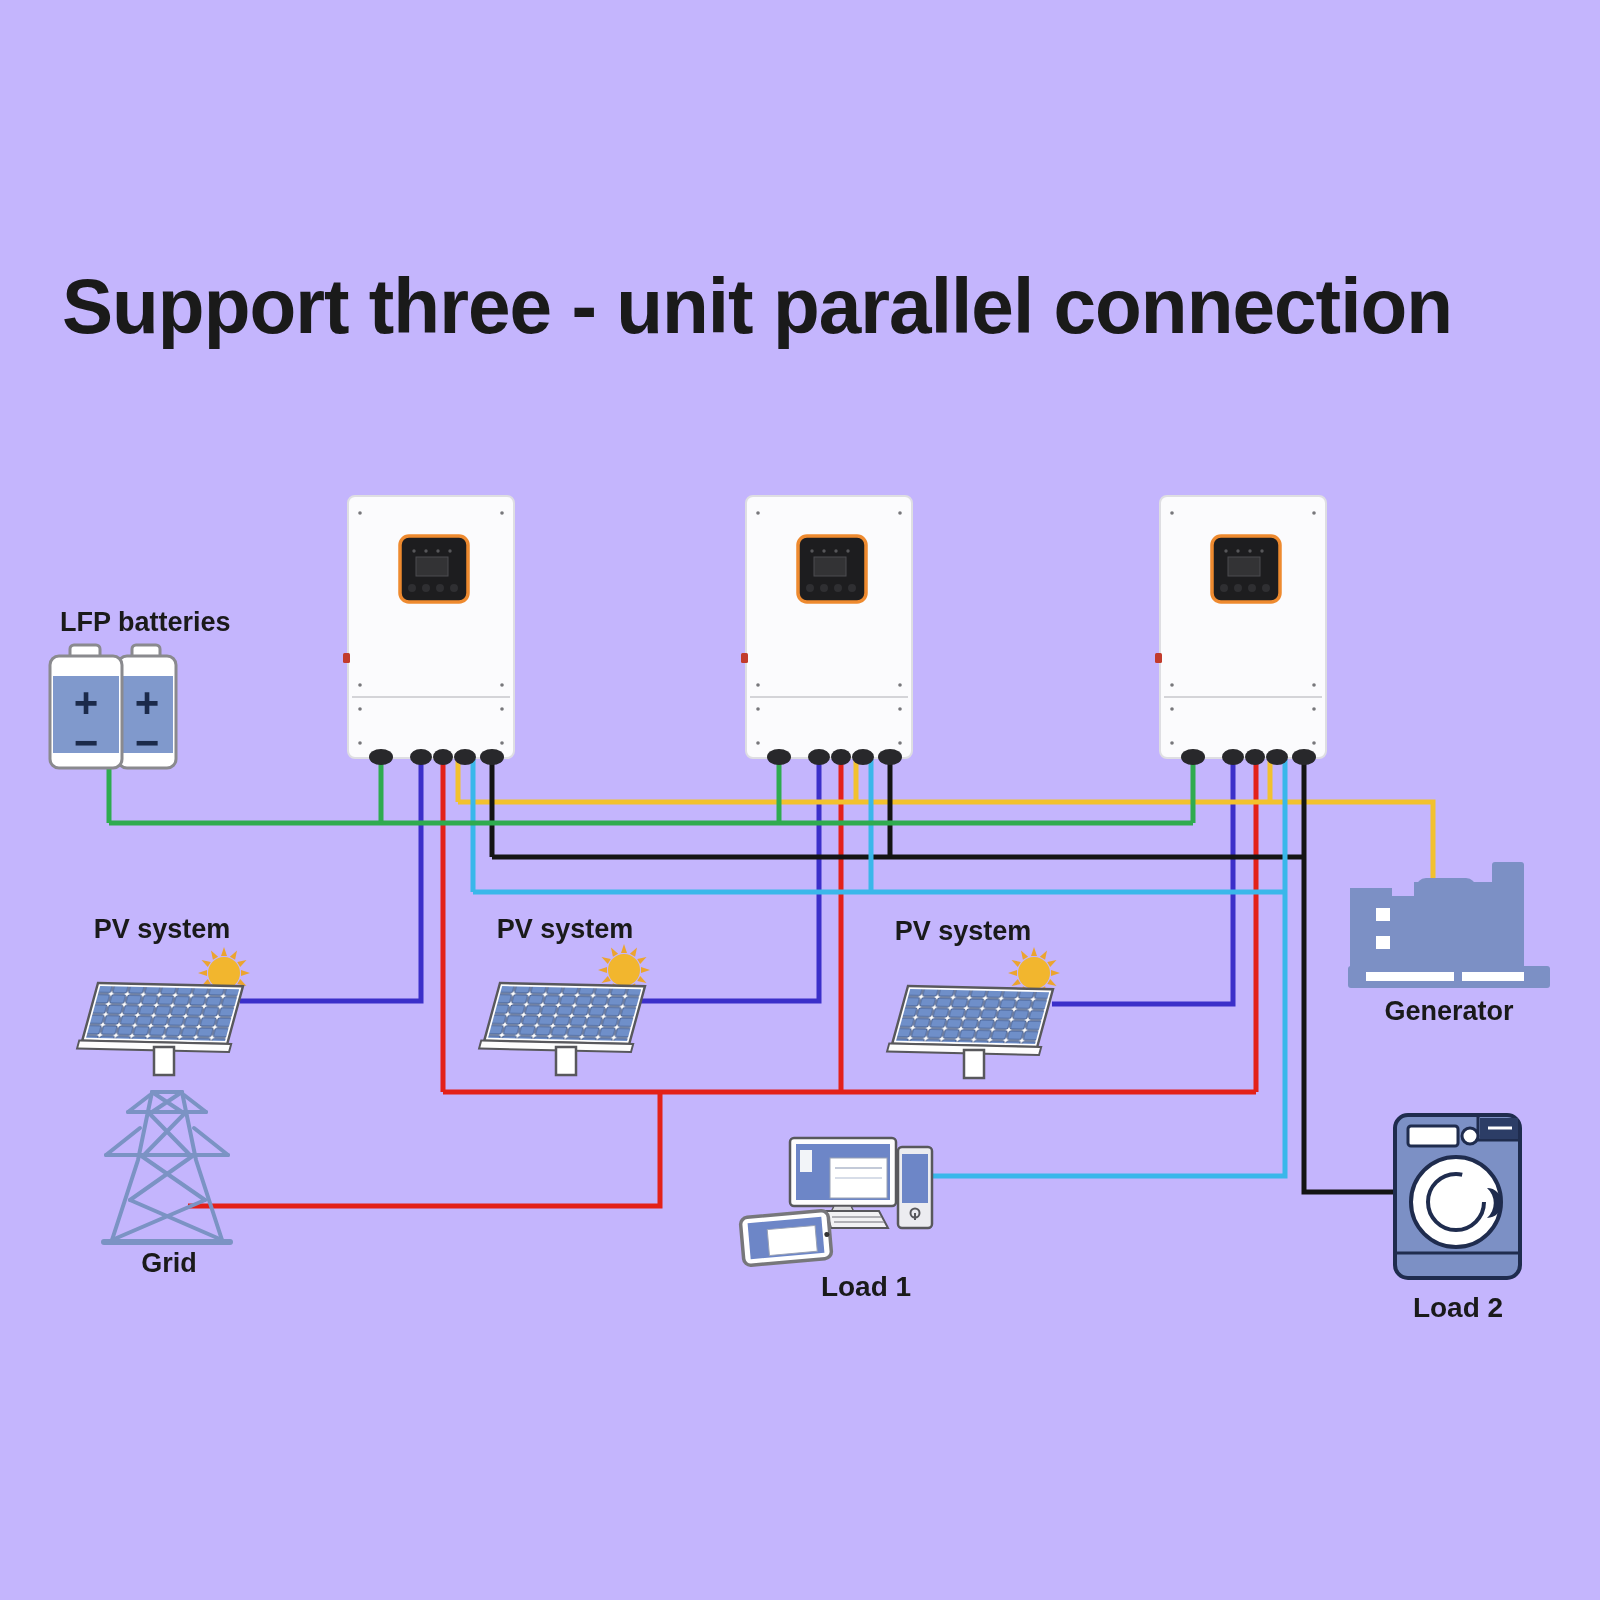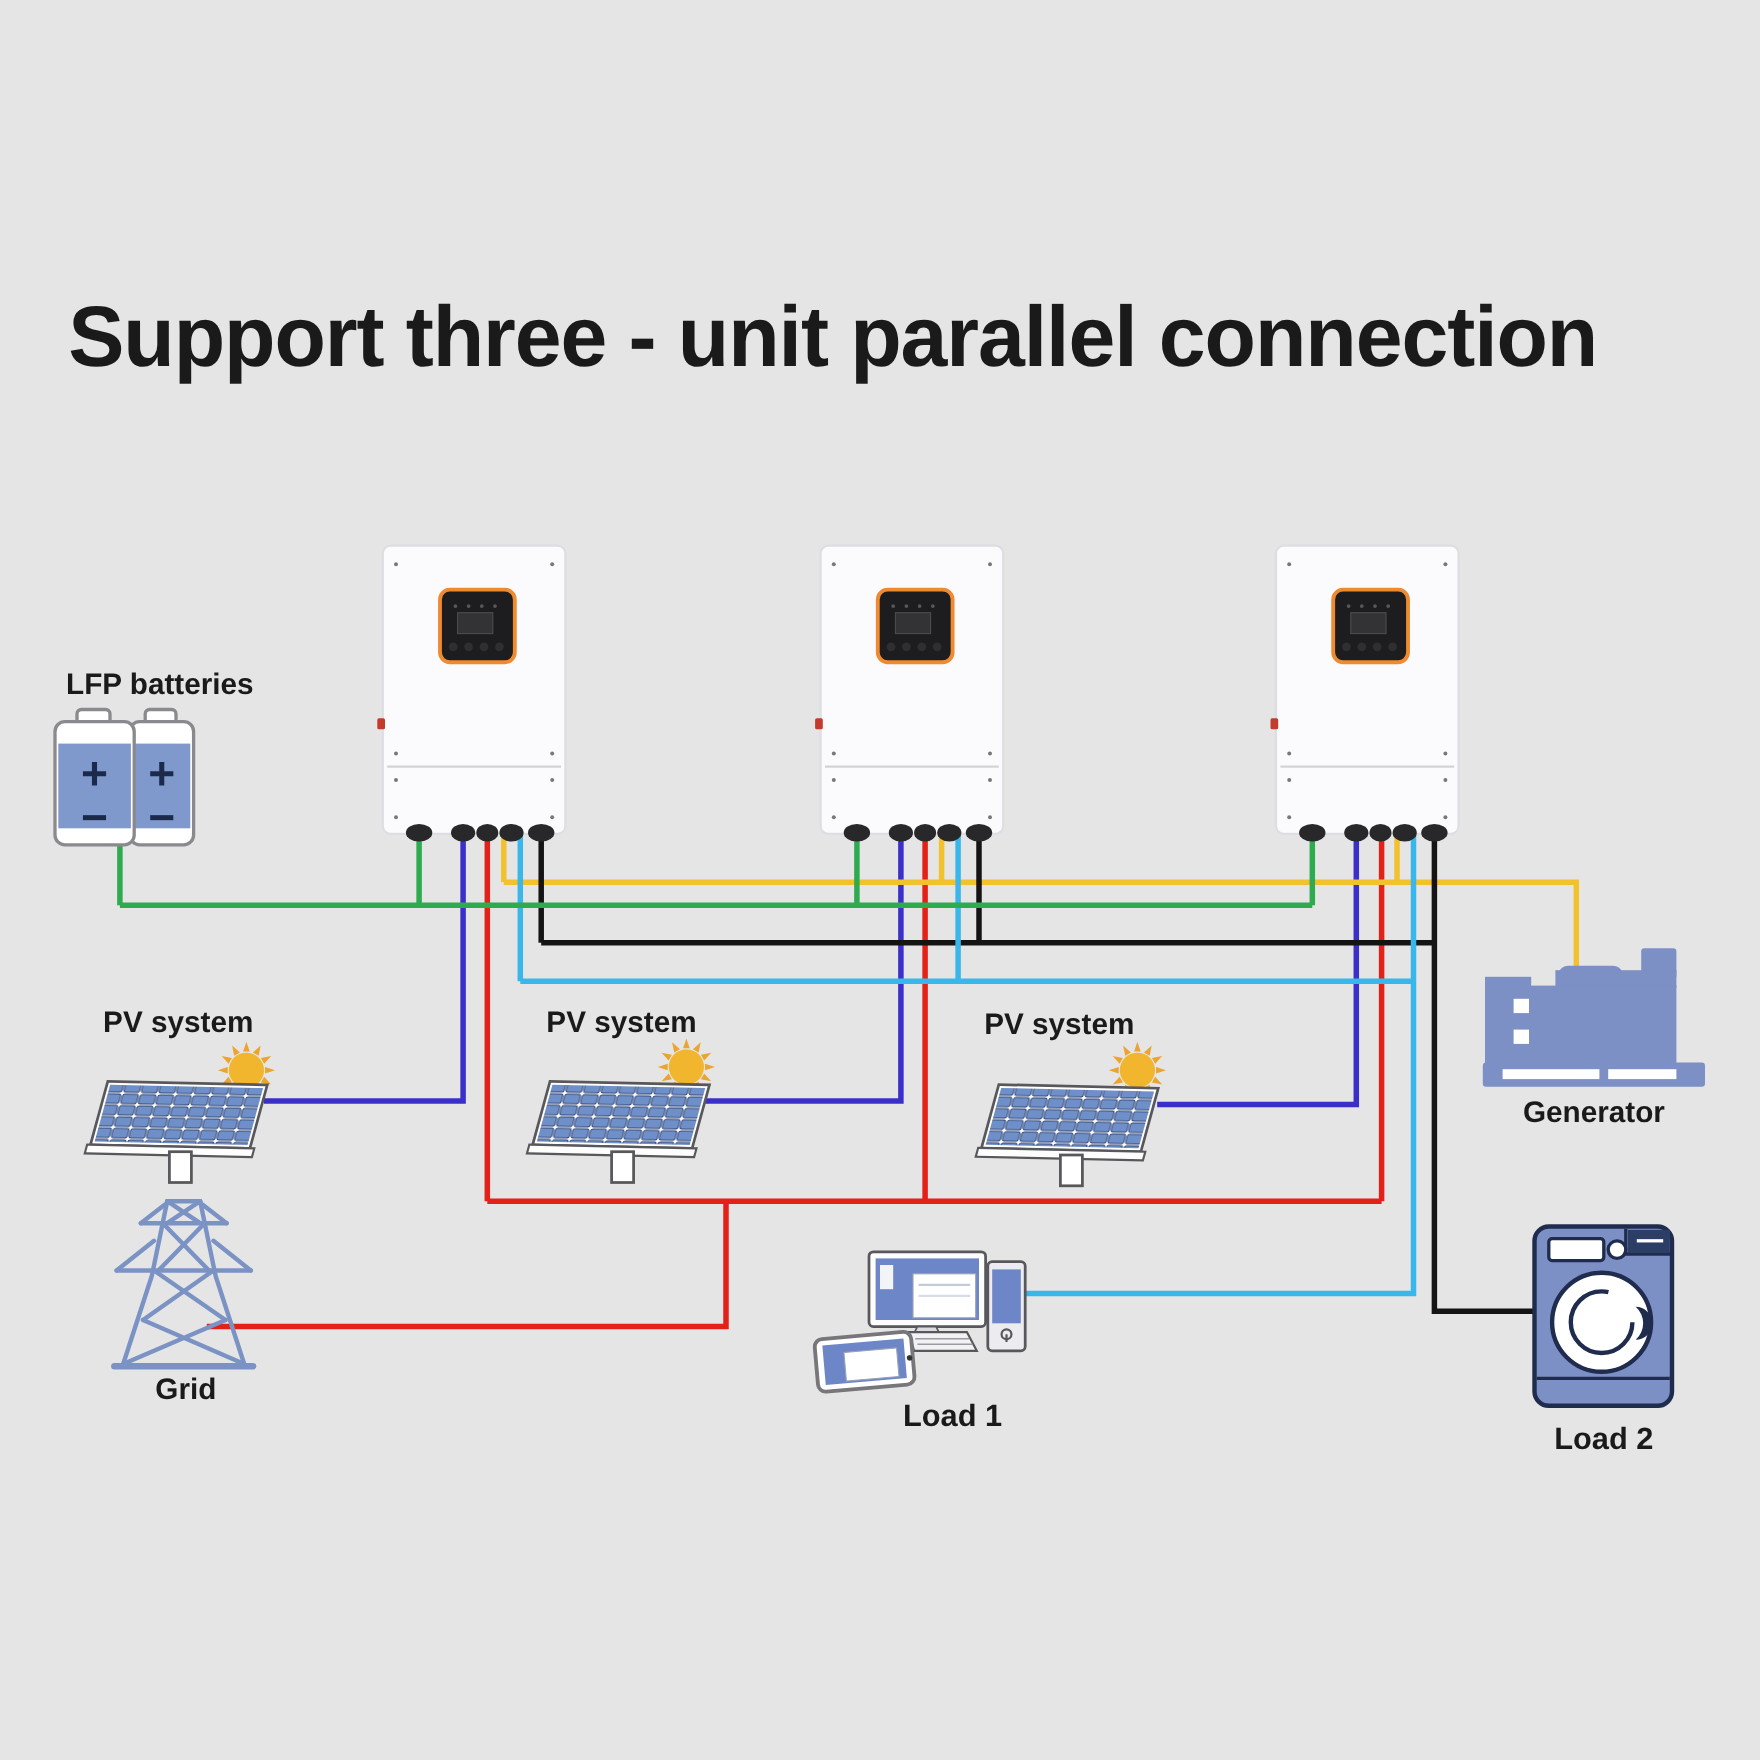--- a/index.html
+++ b/index.html
@@ -1,16 +1,16 @@
 <!DOCTYPE html>
 <html style="--wire-green: #2fab4f; --wire-blue: #3b2fc9; --wire-red: #e32119; --wire-yellow: #f2c12e; --wire-cyan: #3ab7ea; --wire-black: #141414; --device-blue: #7c90c5; --device-outline: #1f2c4e; --panel-cell: #6f8fc9; --inverter-display-border: #ee8a2f; --sun: #f2b62e; --sun-ray: #eca42f; --tower-blue: #7b93c4; --screen-blue: #6d86c7; --text: #1a1a1a;"><head>
 <meta charset="utf-8">
 <style>
   html,body{margin:0;padding:0;background:#fff;}
-  #stage{position:relative;width:1600px;height:1600px;background:#e5e5e5;overflow:hidden;}
+  #stage{position:relative;width:1600px;height:1600px;background:#c4b5fd;overflow:hidden;}
   svg{display:block;}
   text{font-family:"Liberation Sans","DejaVu Sans",sans-serif;}
   .title-text{font-size:78px;font-weight:700;fill:var(--text,#1a1a1a);letter-spacing:-1px;}
   .lbl{font-size:27px;font-weight:700;fill:var(--text,#1a1a1a);}
   .wire{fill:none;stroke-width:5;}
   .wire.w-green{stroke:var(--wire-green,#2fab4f);}
   .wire.w-blue{stroke:var(--wire-blue,#3b2fc9);}
   .wire.w-red{stroke:var(--wire-red,#e32119);}
   .wire.w-yellow{stroke:var(--wire-yellow,#f2c12e);}
   .wire.w-cyan{stroke:var(--wire-cyan,#3ab7ea);}

